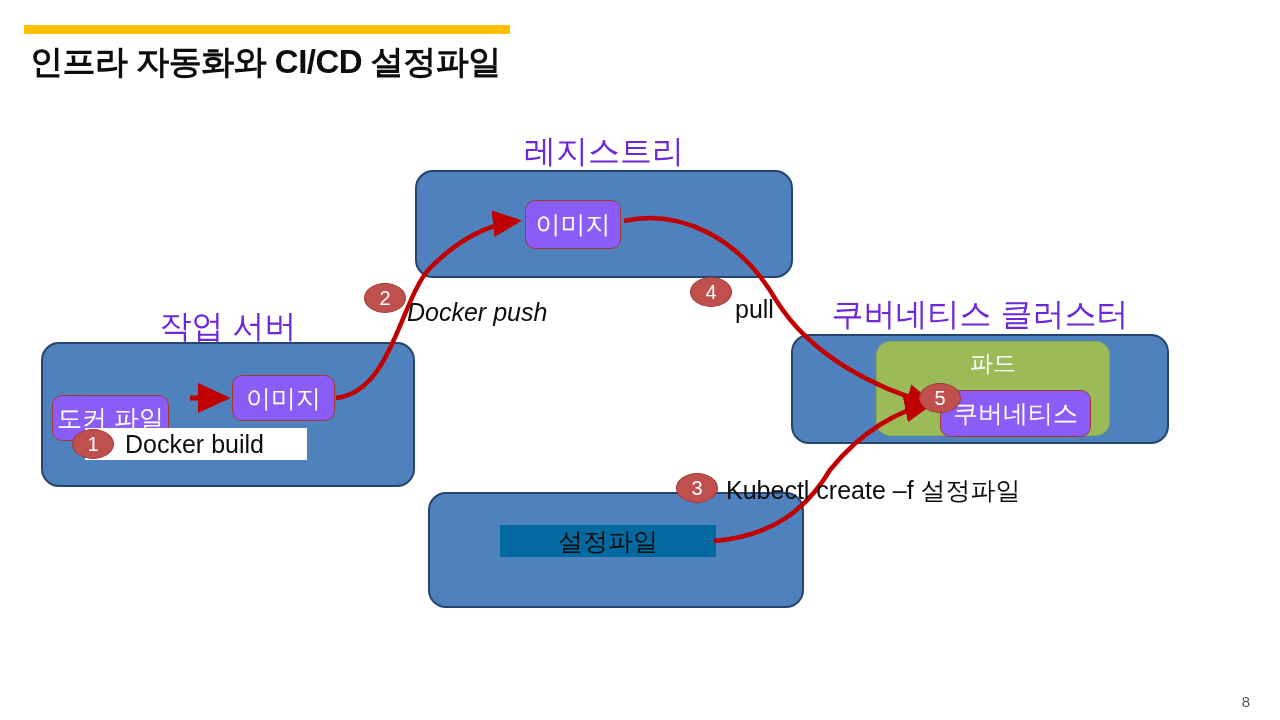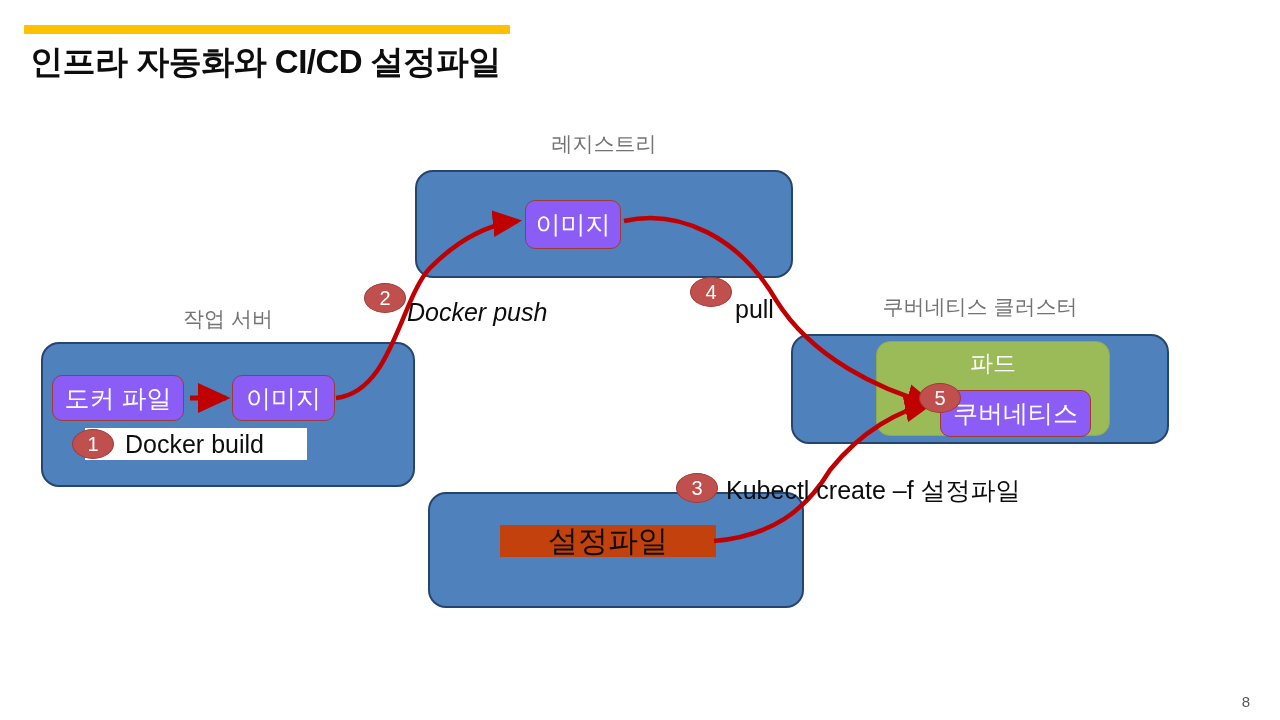--- a/index.html
+++ b/index.html
@@ -63,33 +63,33 @@
     display: flex;
     align-items: center;
     justify-content: center;
     color: #ffffff;
     font-size: 25px;
     white-space: nowrap;
     text-align: center;
   }
   .white-box {
     position: absolute;
-    background: #c2410c;
+    background: #0369a1;
     box-sizing: border-box;
     display: flex;
     align-items: center;
     justify-content: center;
     color: #0d0d0d;
-    font-size: 30px;
+    font-size: 25px;
     white-space: nowrap;
   }
   .group-caption {
     position: absolute;
-    font-size: 21px;
-    color: #737373;
+    font-size: 32px;
+    color: #6d28d9;
     white-space: nowrap;
     text-align: center;
   }
   .inner-caption {
     position: absolute;
     font-size: 23px;
     color: #ffffff;
     white-space: nowrap;
     text-align: center;
   }
@@ -148,21 +148,21 @@
 
   <div id="title-bar"></div>
   <div id="page-title">인프라 자동화와 CI/CD 설정파일</div>
 
   <div class="group-caption" style="left:415px; top:130px; width:378px;">레지스트리</div>
   <div class="blue-box" style="left:415px; top:170px; width:378px; height:108px;"></div>
   <div class="red-box" style="left:525px; top:200px; width:96px; height:49px;">이미지</div>
 
   <div class="group-caption" style="left:41px; top:305px; width:374px;">작업 서버</div>
   <div class="blue-box" style="left:41px; top:342px; width:374px; height:145px;"></div>
-  <div class="red-box" style="left:52px; top:375px; width:132px; height:46px;">도커 파일</div>
+  <div class="red-box" style="left:52px; top:395px; width:117px; height:46px;">도커 파일</div>
   <div class="red-box" style="left:232px; top:375px; width:103px; height:46px;">이미지</div>
 
   <div class="group-caption" style="left:791px; top:293px; width:378px;">쿠버네티스 클러스터</div>
   <div class="blue-box" style="left:791px; top:334px; width:378px; height:110px;"></div>
   <div class="green-box" style="left:876px; top:341px; width:234px; height:95px;"></div>
   <div class="inner-caption" style="left:876px; top:348px; width:234px;">파드</div>
   <div class="red-box" style="left:940px; top:390px; width:151px; height:47px;">쿠버네티스</div>
 
   <div class="blue-box" style="left:428px; top:492px; width:376px; height:116px;"></div>
   <div class="white-box" style="left:500px; top:525px; width:216px; height:32px;">설정파일</div>

